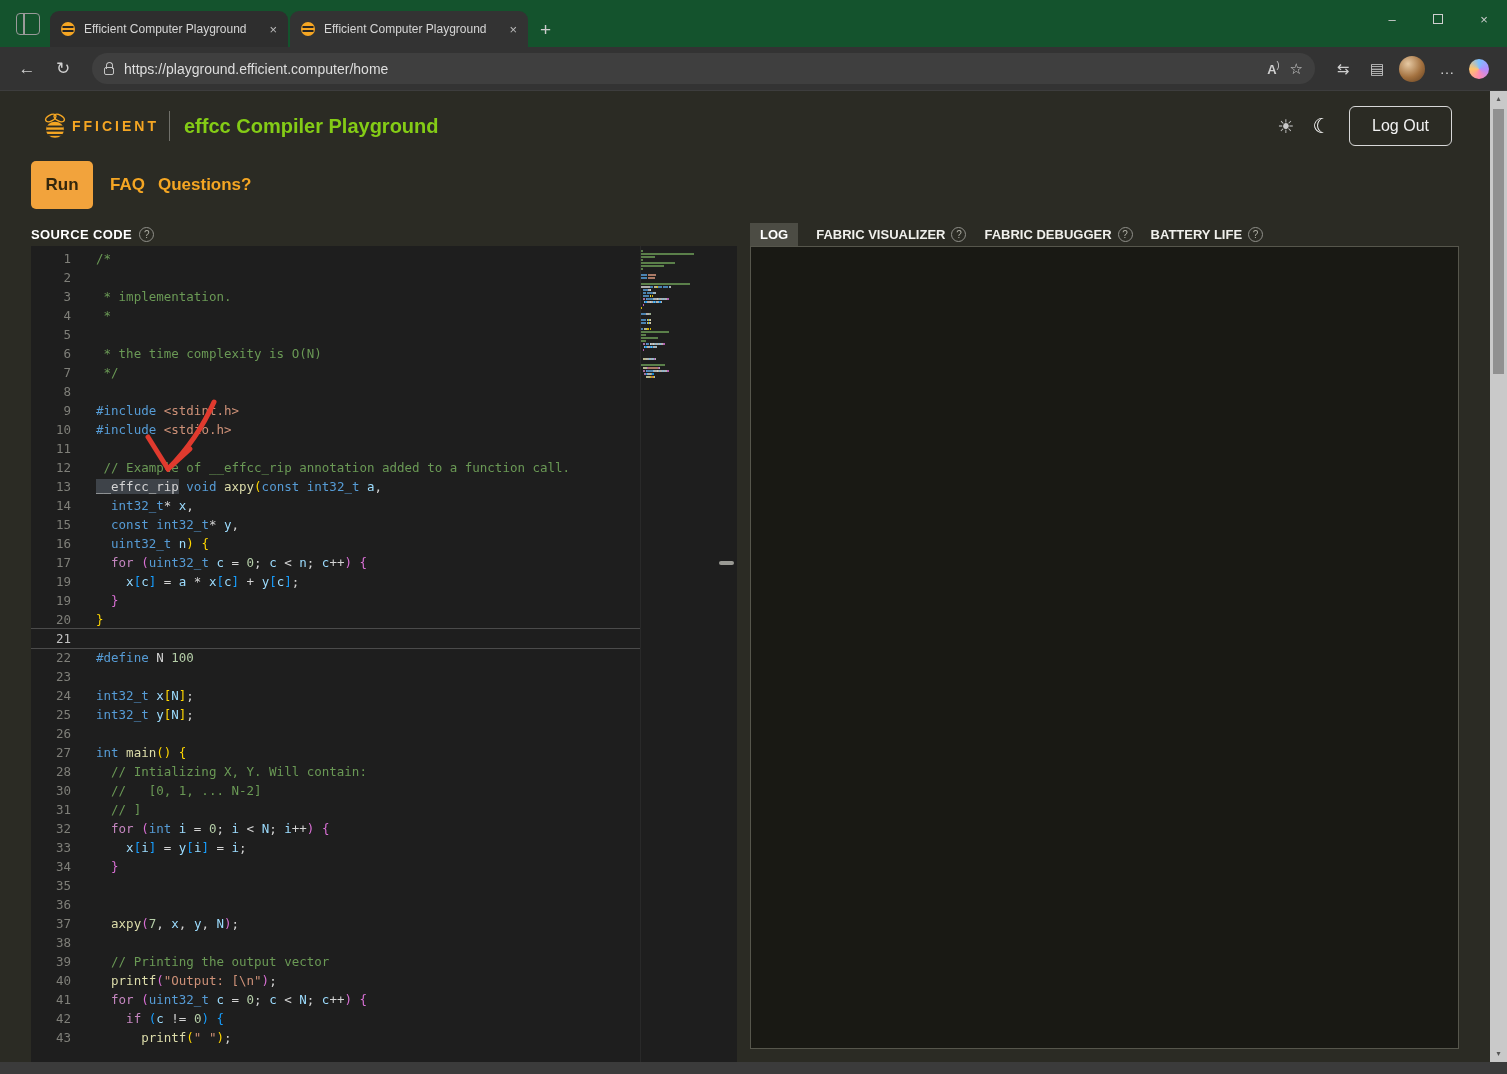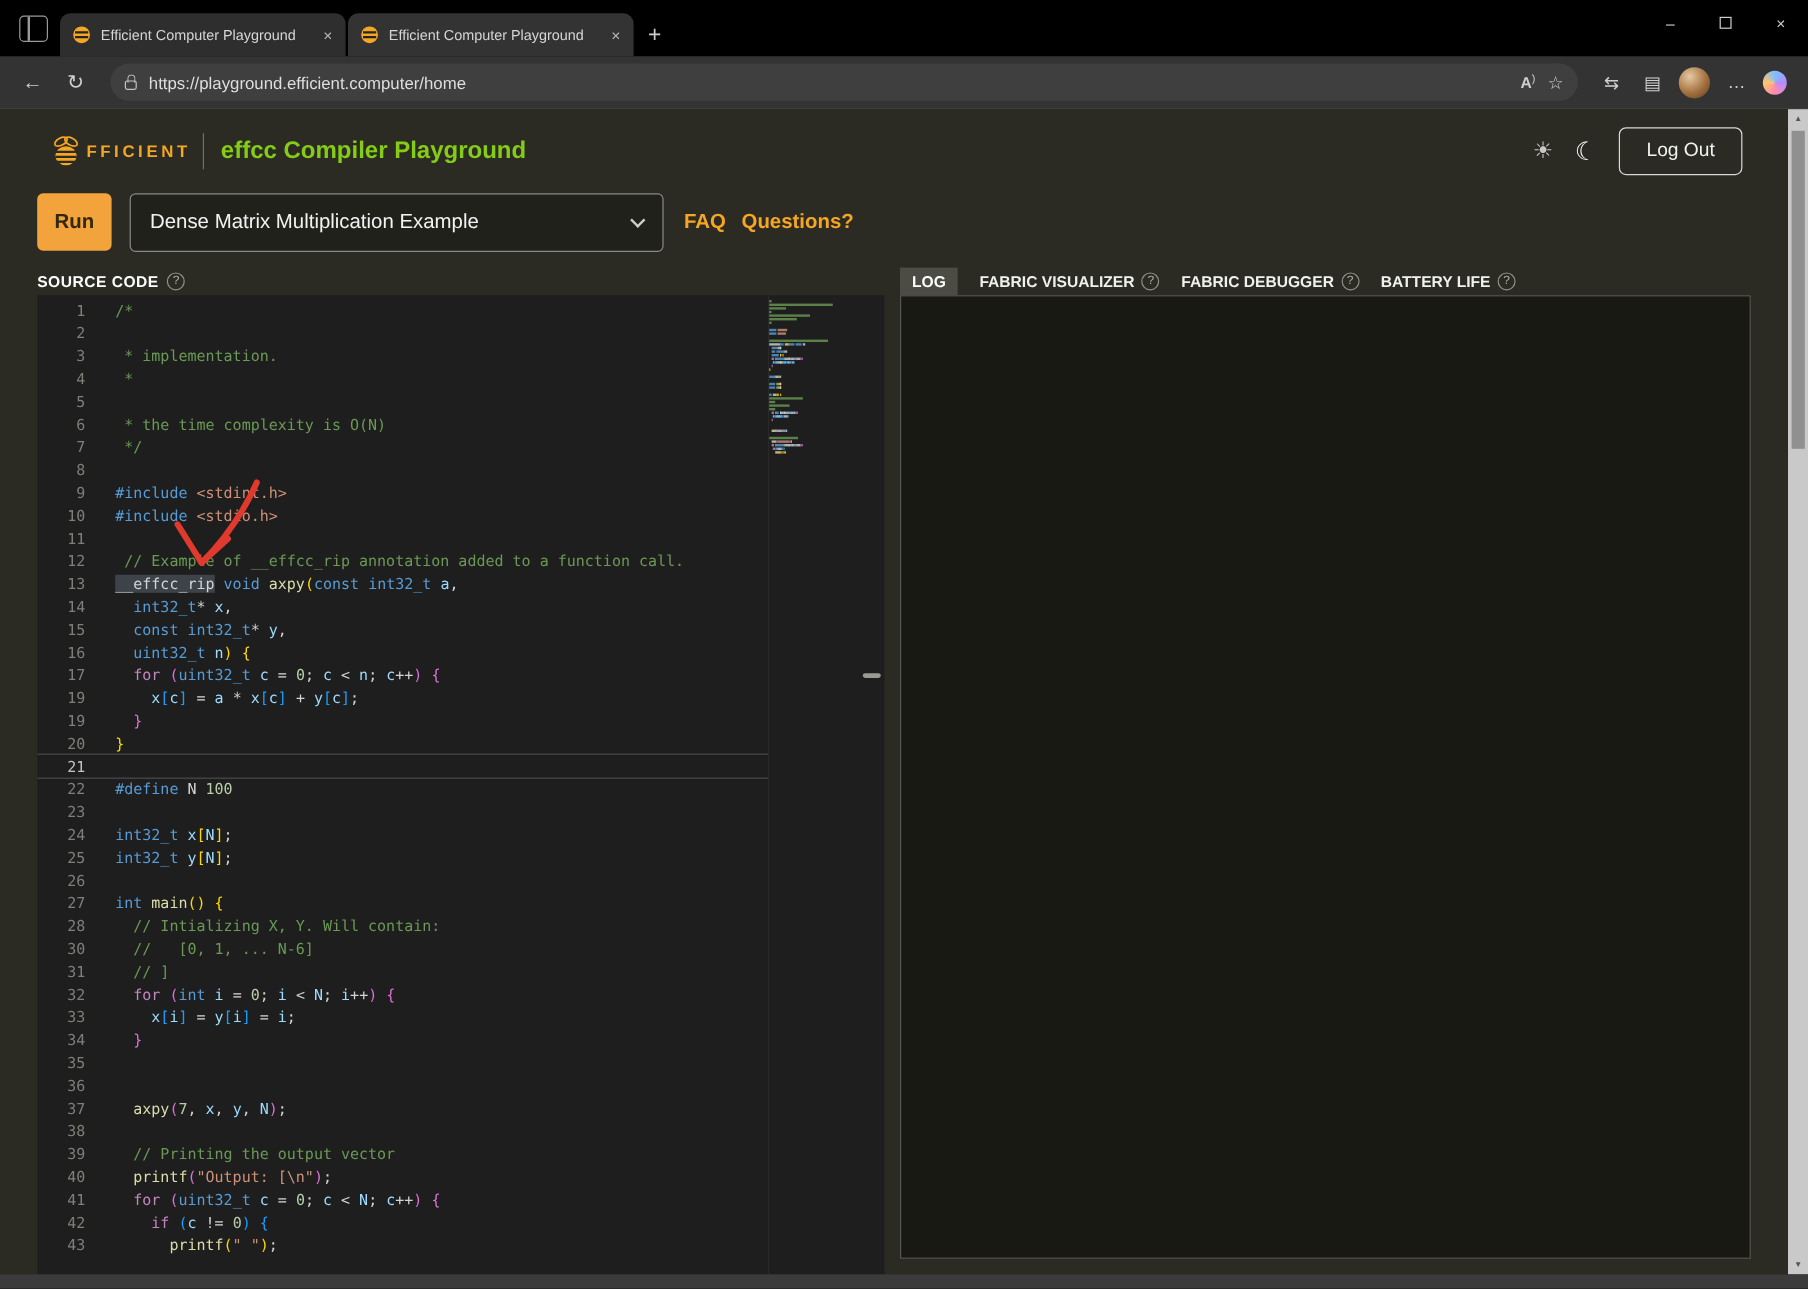--- a/index.html
+++ b/index.html
@@ -1,21 +1,21 @@
 <!DOCTYPE html>
 <html><head>
 <meta charset="utf-8">
 <style>
   html,body{margin:0;padding:0;background:#161616;}
   *{box-sizing:border-box;}
   .window{position:relative;width:1507px;height:1074px;overflow:hidden;background:#242424;
     font-family:"Liberation Sans","DejaVu Sans",sans-serif;color:#ddd;}
 
   
-  .tabstrip{position:absolute;top:0;left:0;right:0;height:47px;background:#000000;
+  .tabstrip{position:absolute;top:0;left:0;right:0;height:47px;background:#14532d;
     display:flex;align-items:flex-end;padding-left:12px;}
   .ws-btn{width:24px;height:22px;margin:0 10px 12px 4px;border:1.5px solid #9a9a9a;border-radius:4px;position:relative;}
   .ws-btn::after{content:"";position:absolute;left:6px;top:0;bottom:0;width:1.5px;background:#9a9a9a;}
   .tab{width:238px;height:36px;background:#2e2e2e;border-radius:9px 9px 0 0;display:flex;align-items:center;
     padding:0 8px 0 10px;gap:8px;color:#d6d6d6;font-size:12px;margin-right:2px;}
   .tab.active{background:#333333;}
   .favicon{width:16px;height:16px;flex:none;display:inline-flex;}
   .tab-title{flex:1;white-space:nowrap;overflow:hidden;text-overflow:ellipsis;}
   .tab-close{font-size:13px;color:#bbb;padding:0 3px;}
   .newtab{font-size:19px;color:#ccc;margin:0 0 8px 10px;line-height:1;}
@@ -179,24 +179,20 @@
       <span class="hdr-divider"></span>
       <span class="page-title">effcc Compiler Playground</span>
       <span class="flexfill"></span>
       <span class="theme-icon sun">☀</span>
       <span class="theme-icon moon">☾</span>
       <button class="logout">Log Out</button>
     </div>
 
     <div class="controls-row">
       <button class="run">Run</button>
-      <div class="select">
-        <span>Dense Matrix Multiplication Example</span>
-        <span class="chev"></span>
-      </div>
       <a class="lnk" href="#">FAQ</a>
       <a class="lnk" href="#">Questions?</a>
     </div>
 
     <div class="left-col">
       <div class="panel-label-row">
         <span class="panel-label">SOURCE CODE</span>
         <span class="help-circle">?</span>
       </div>
       <div class="editor">
@@ -306,21 +302,21 @@
             <div class="line">
               <span class="ln">27</span>
               <span class="lc"><span class="tok-t" style="color: rgb(86, 156, 214);">int</span><span class="tok-p" style="color: rgb(212, 212, 212);"> </span><span class="tok-f" style="color: rgb(220, 220, 170);">main</span><span class="tok-b1" style="color: rgb(255, 215, 0);">()</span><span class="tok-p" style="color: rgb(212, 212, 212);"> </span><span class="tok-b1" style="color: rgb(255, 215, 0);">{</span></span>
             </div>
             <div class="line">
               <span class="ln">28</span>
               <span class="lc"><span class="tok-c" style="color: rgb(106, 153, 85);">  // Intializing X, Y. Will contain:</span></span>
             </div>
             <div class="line">
               <span class="ln">30</span>
-              <span class="lc"><span class="tok-c" style="color: rgb(106, 153, 85);">  //   [0, 1, ... N-6]</span></span>
+              <span class="lc"><span class="tok-c" style="color: rgb(106, 153, 85);">  //   [0, 1, ... N-2]</span></span>
             </div>
             <div class="line">
               <span class="ln">31</span>
               <span class="lc"><span class="tok-c" style="color: rgb(106, 153, 85);">  // ]</span></span>
             </div>
             <div class="line">
               <span class="ln">32</span>
               <span class="lc"><span class="tok-p" style="color: rgb(212, 212, 212);">  </span><span class="tok-k" style="color: rgb(197, 134, 192);">for</span><span class="tok-p" style="color: rgb(212, 212, 212);"> </span><span class="tok-b2" style="color: rgb(218, 112, 214);">(</span><span class="tok-t" style="color: rgb(86, 156, 214);">int</span><span class="tok-p" style="color: rgb(212, 212, 212);"> </span><span class="tok-v" style="color: rgb(156, 220, 254);">i</span><span class="tok-p" style="color: rgb(212, 212, 212);"> = </span><span class="tok-n" style="color: rgb(181, 206, 168);">0</span><span class="tok-p" style="color: rgb(212, 212, 212);">; </span><span class="tok-v" style="color: rgb(156, 220, 254);">i</span><span class="tok-p" style="color: rgb(212, 212, 212);"> &lt; </span><span class="tok-v" style="color: rgb(156, 220, 254);">N</span><span class="tok-p" style="color: rgb(212, 212, 212);">; </span><span class="tok-v" style="color: rgb(156, 220, 254);">i</span><span class="tok-p" style="color: rgb(212, 212, 212);">++</span><span class="tok-b2" style="color: rgb(218, 112, 214);">)</span><span class="tok-p" style="color: rgb(212, 212, 212);"> </span><span class="tok-b2" style="color: rgb(218, 112, 214);">{</span></span>
             </div>
             <div class="line">

